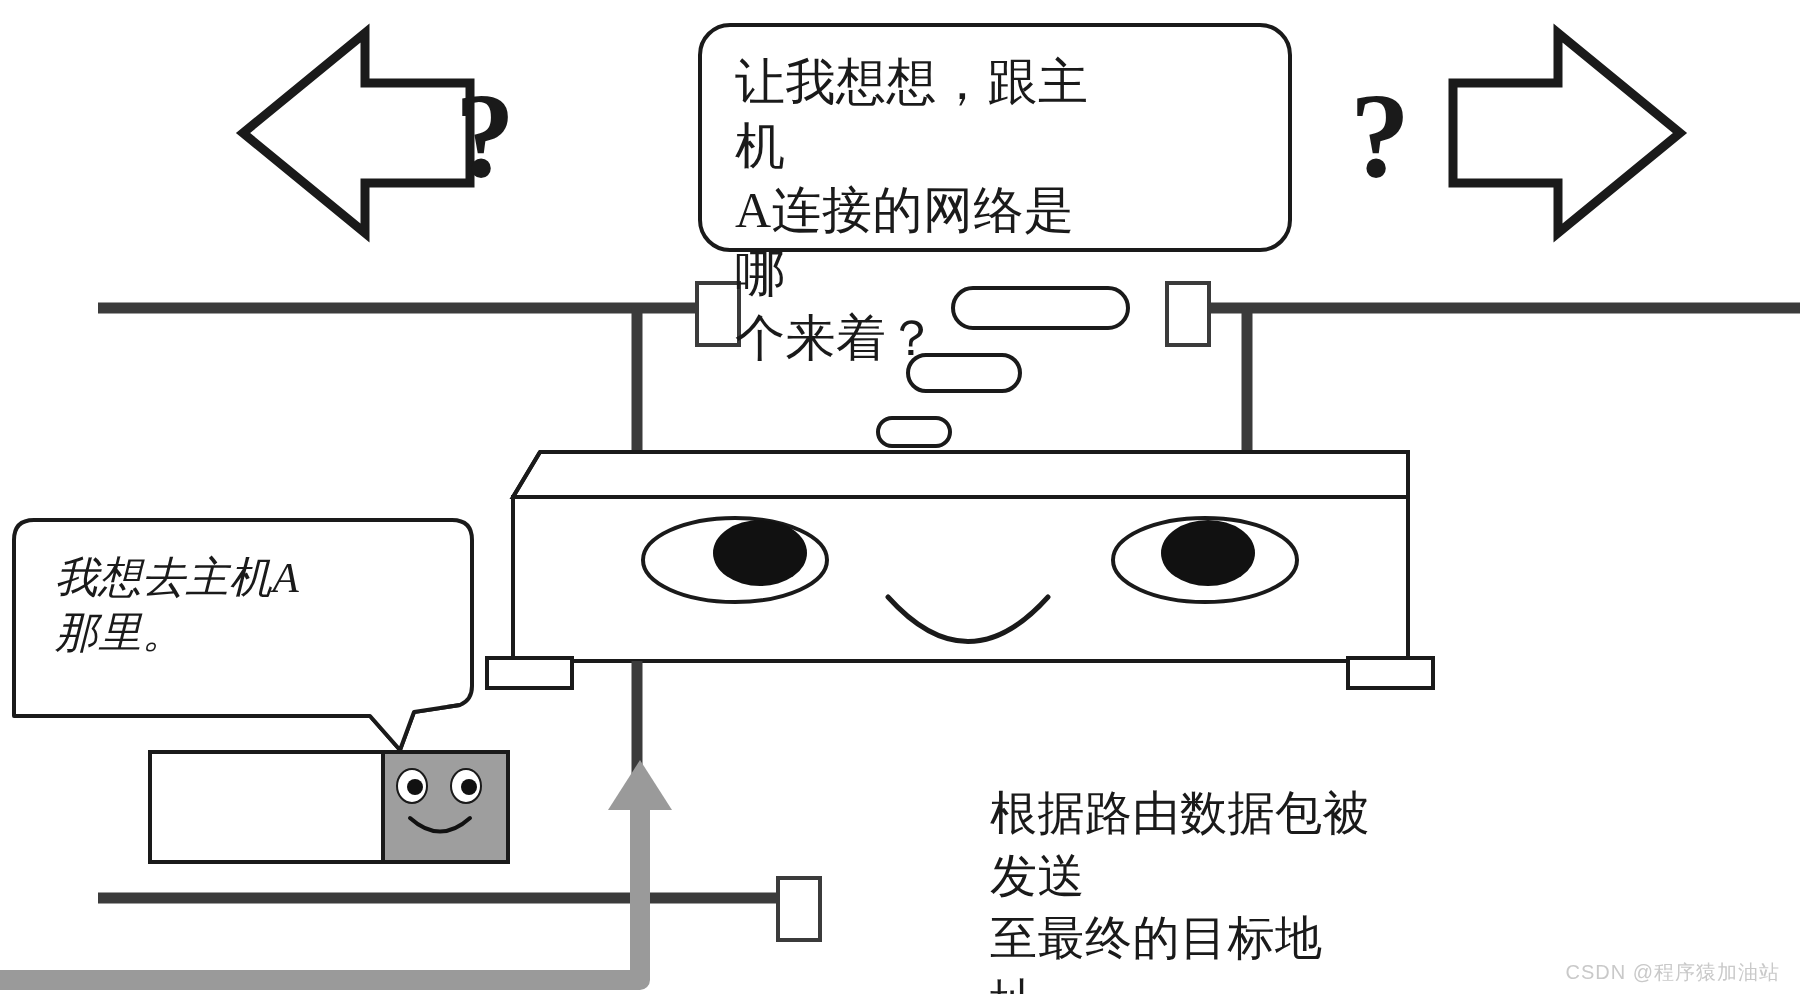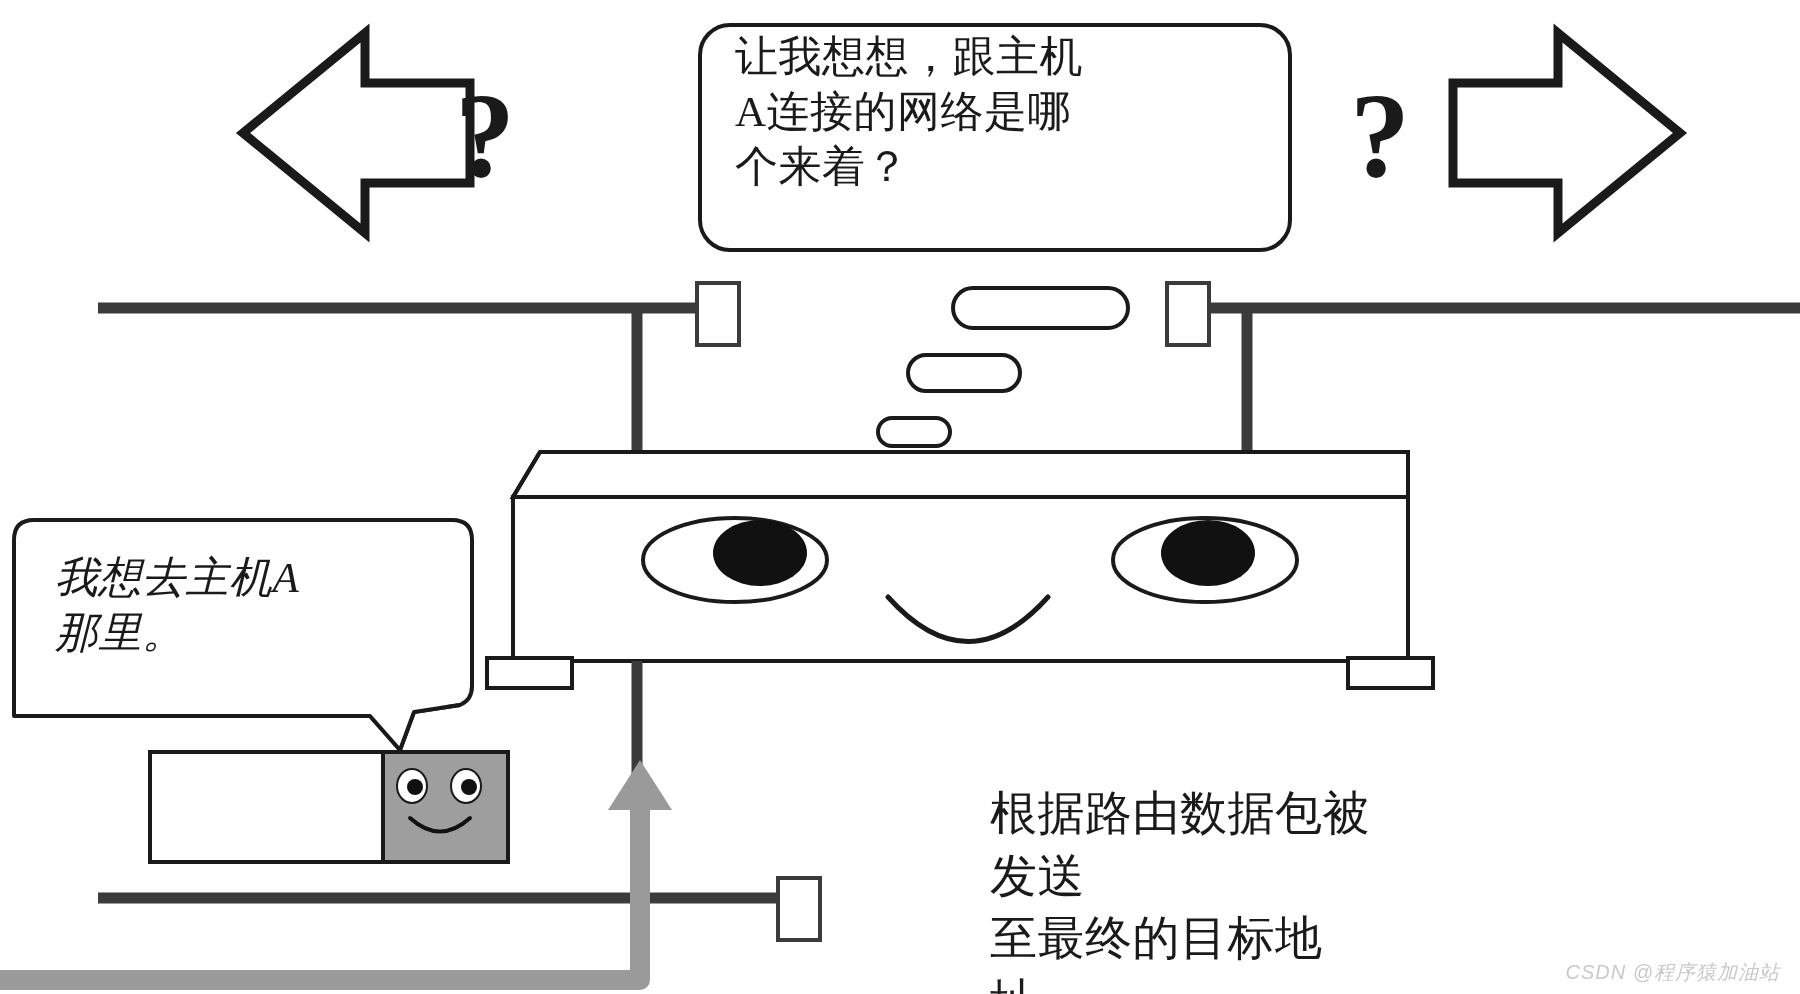--- a/index.html
+++ b/index.html
@@ -27,23 +27,23 @@
   .bubble-text {
     position: absolute;
     font-family: "Liberation Serif", "DejaVu Serif", serif;
     color: #1a1a1a;
     white-space: pre-line;
     line-height: 1.28;
     letter-spacing: 0.5px;
   }
   #bubble-top-text {
     left: 735px;
-    top: 29px;
+    top: 50px;
     width: 380px;
-    font-size: 43px;
+    font-size: 50px;
   }
   #bubble-left-text {
     left: 55px;
     top: 550px;
     width: 340px;
     font-size: 43px;
     font-style: italic;
   }
   #caption-text {
     left: 990px;
@@ -53,21 +53,20 @@
     line-height: 1.33;
   }
   #watermark {
     position: absolute;
     right: 20px;
     bottom: 8px;
     font-family: "Liberation Sans", "DejaVu Sans", sans-serif;
     font-size: 20px;
     color: #c9c9c9;
     letter-spacing: 1px;
-    font-style: italic;
   }
 </style>
 </head>
 <body>
 
 <div id="stage">
 
   <svg class="layer" viewBox="0 0 1800 994" xmlns="http://www.w3.org/2000/svg">
 
     <g>

